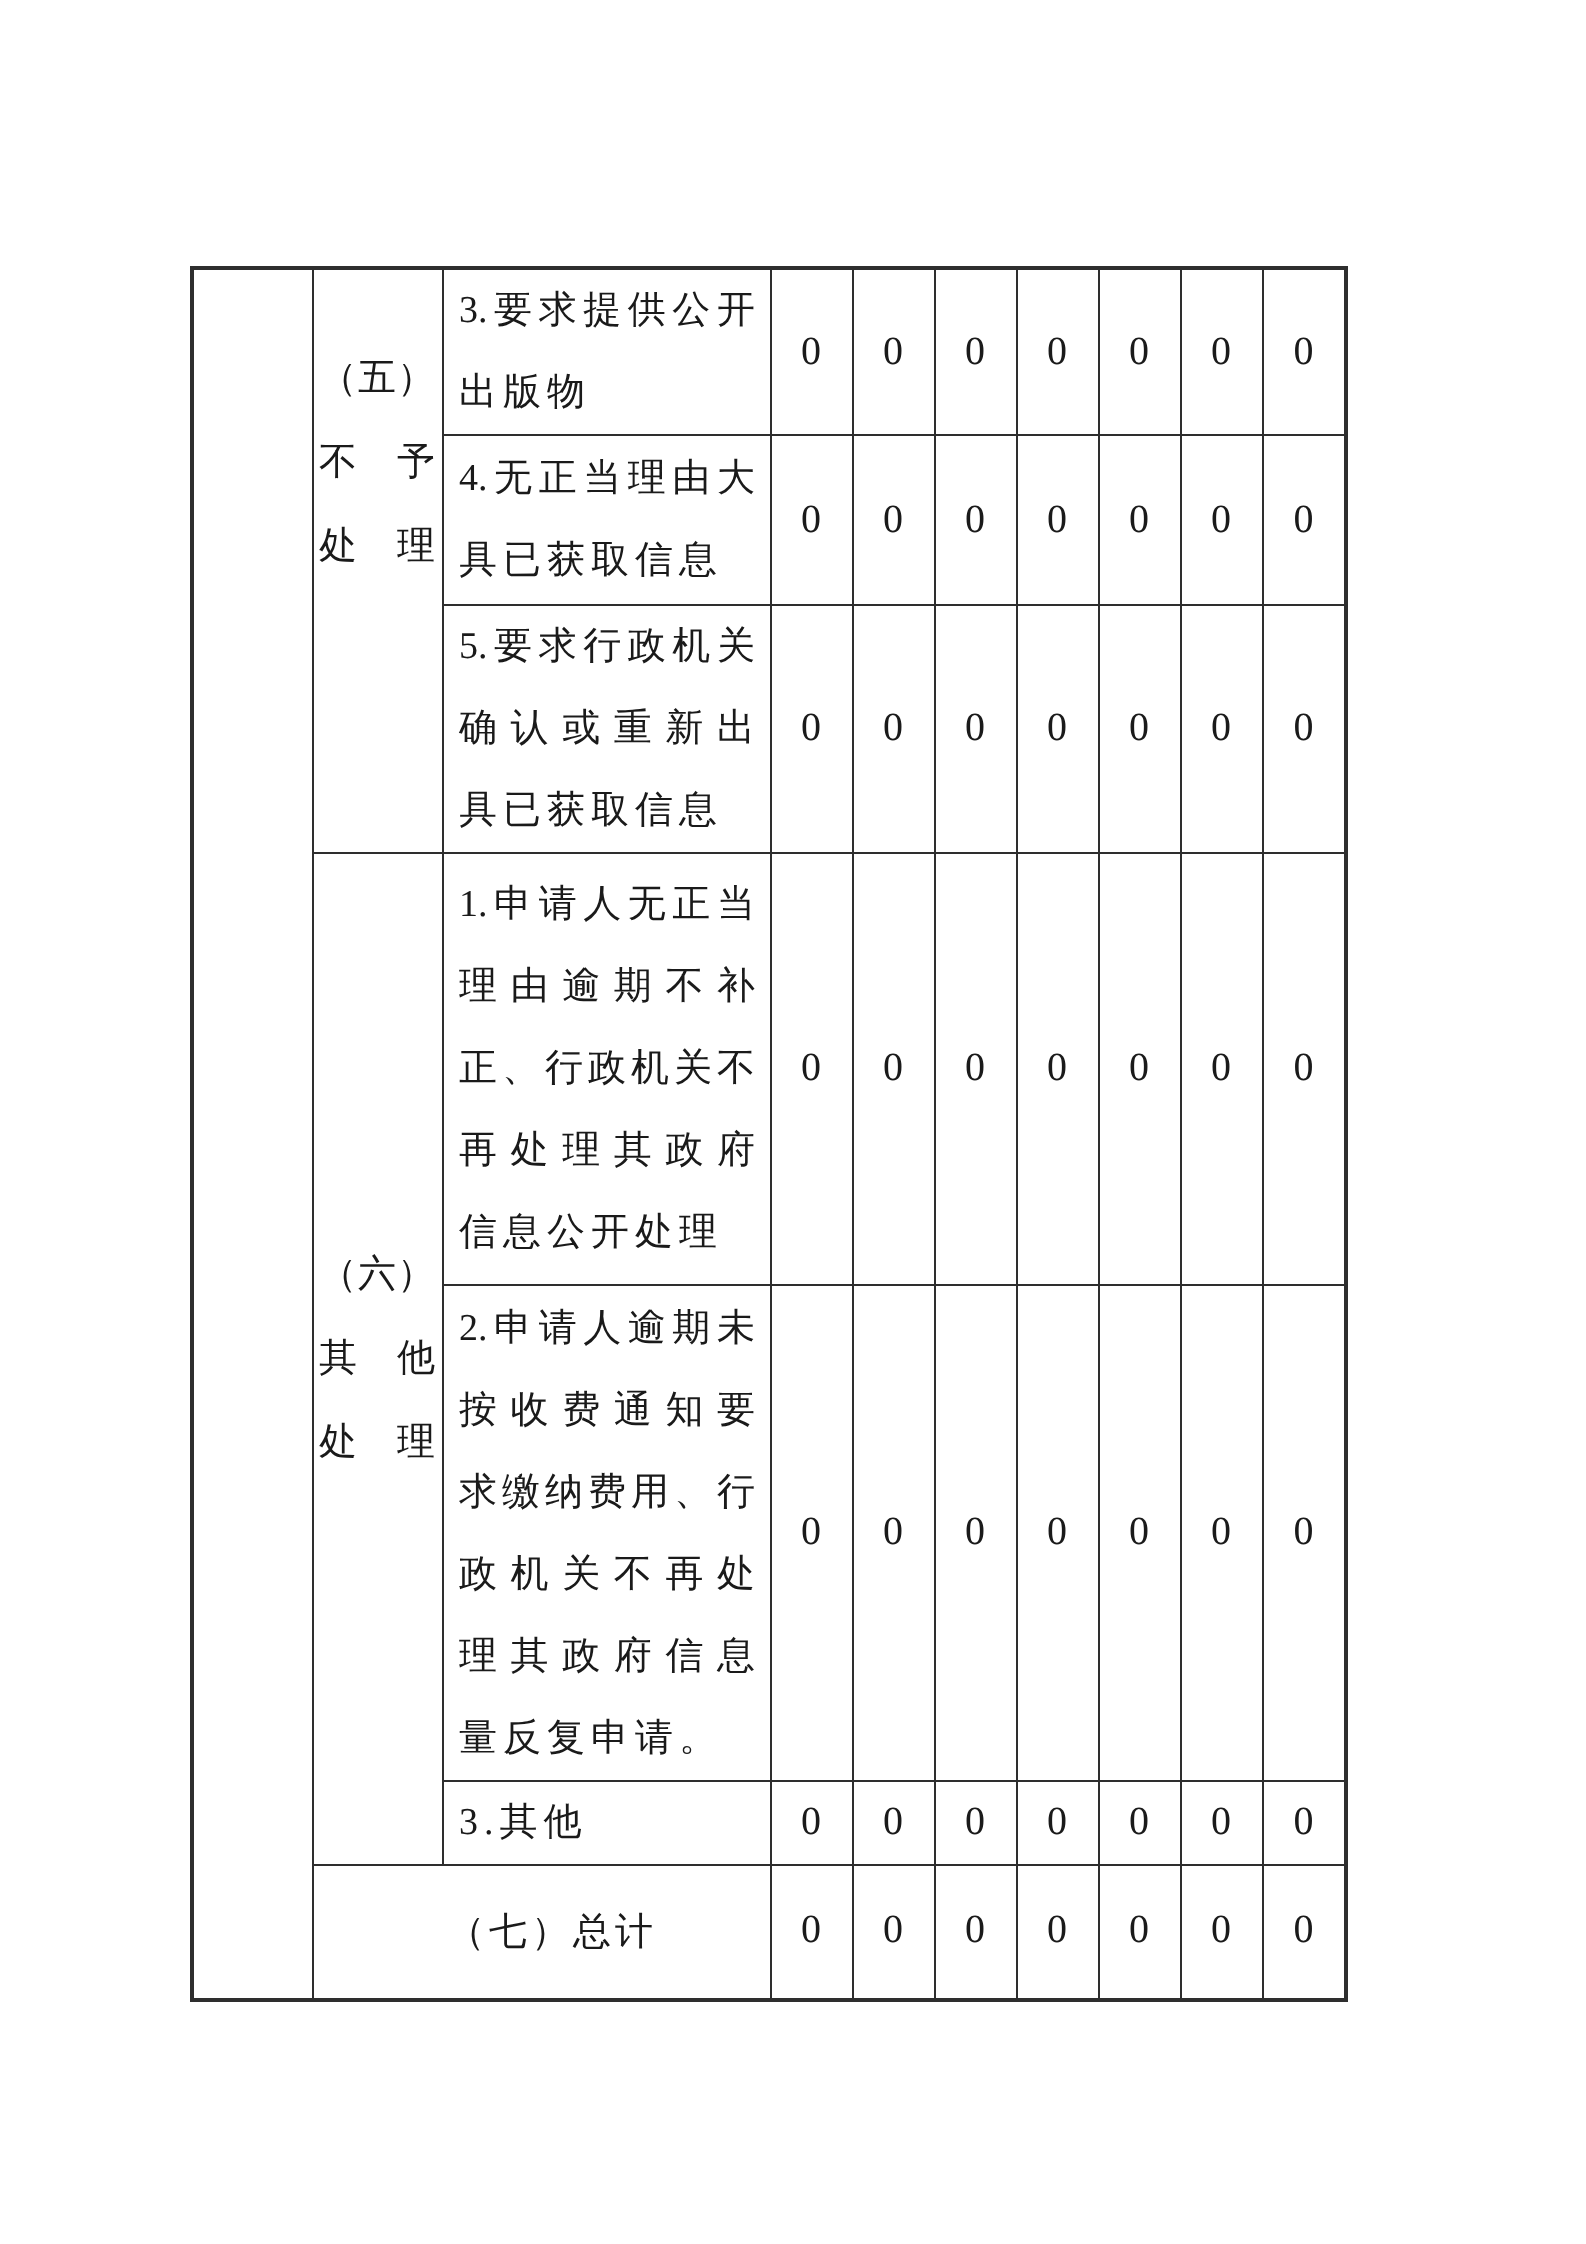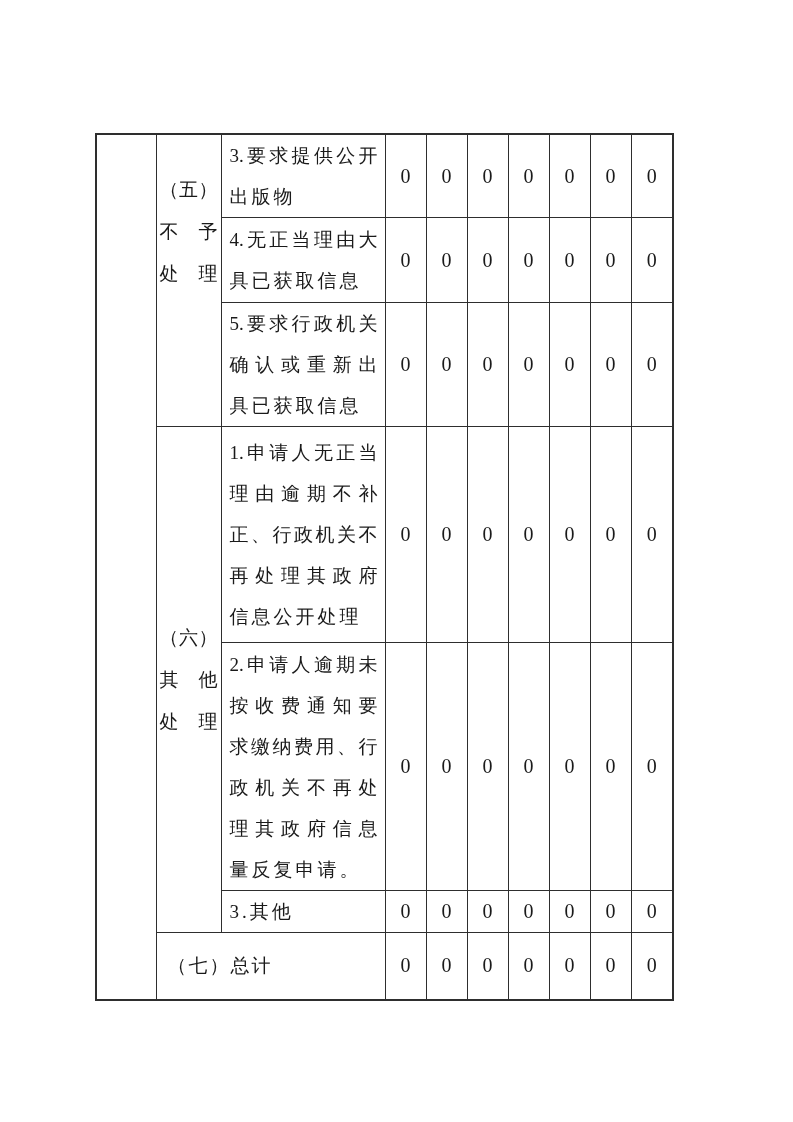--- a/index.html
+++ b/index.html
@@ -56,20 +56,21 @@
     line-height: 41px;
   }
   td.val {
     text-align: center;
     font-size: 20px;
   }
   td.total {
     padding-left: 11px;
     letter-spacing: 2px;
     font-size: 19px;
+    text-align: center;
   }
   
   .tline {
     line-height: 41px;
     letter-spacing: 3px;
     white-space: nowrap;
   }
   td.c2 .tline { line-height: 42px; letter-spacing: 0; }
   .tline.stretch {
     display: flex;

